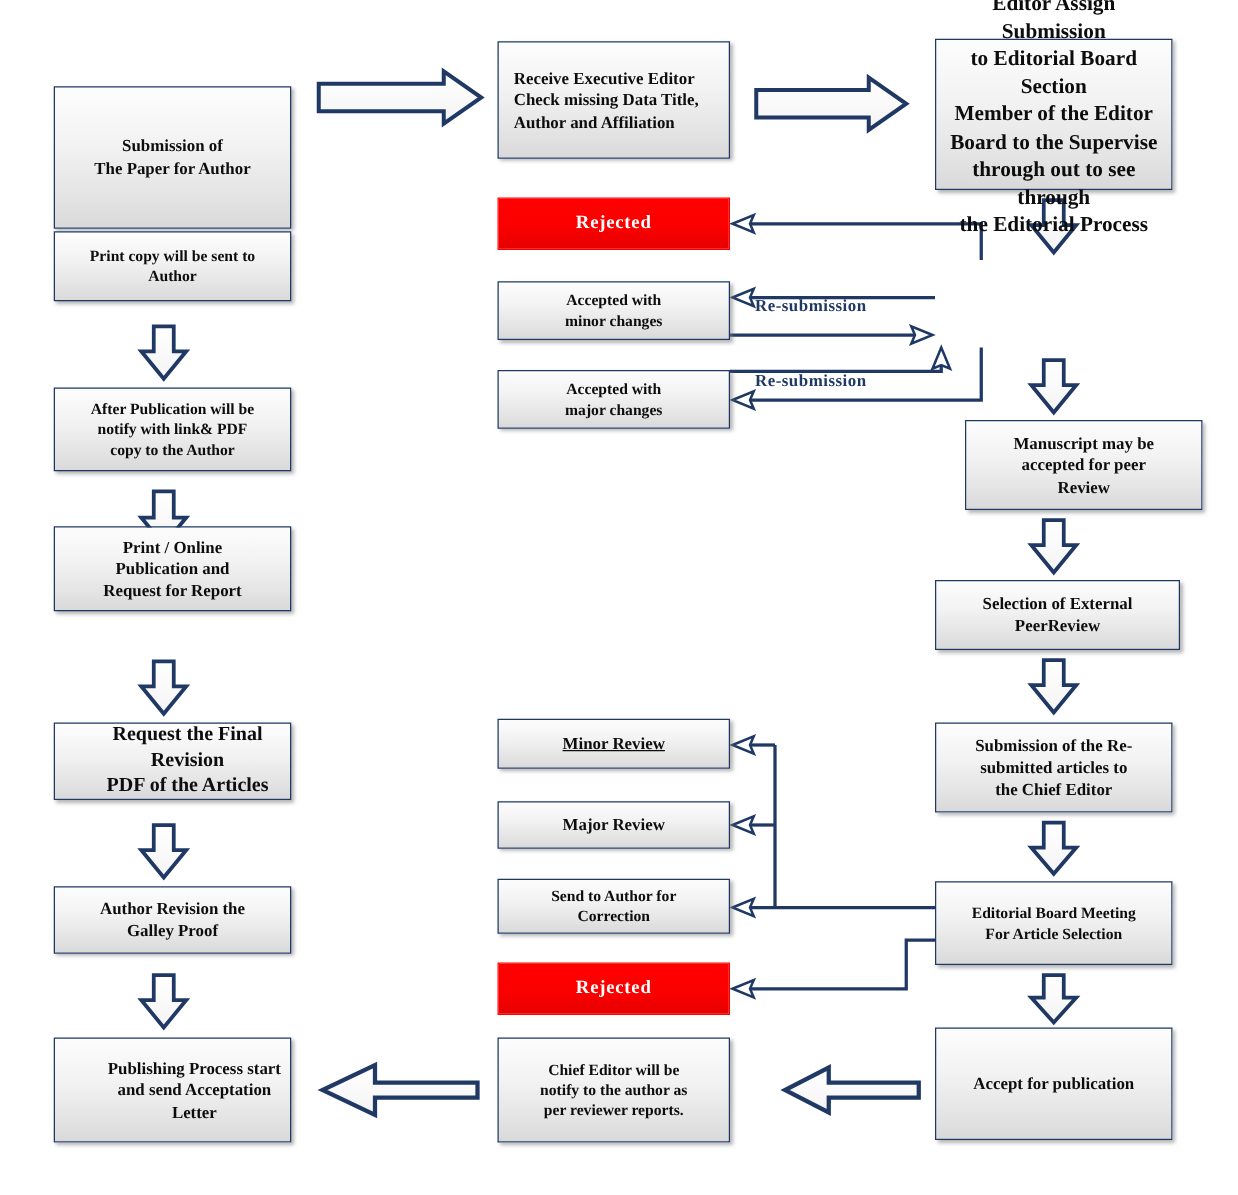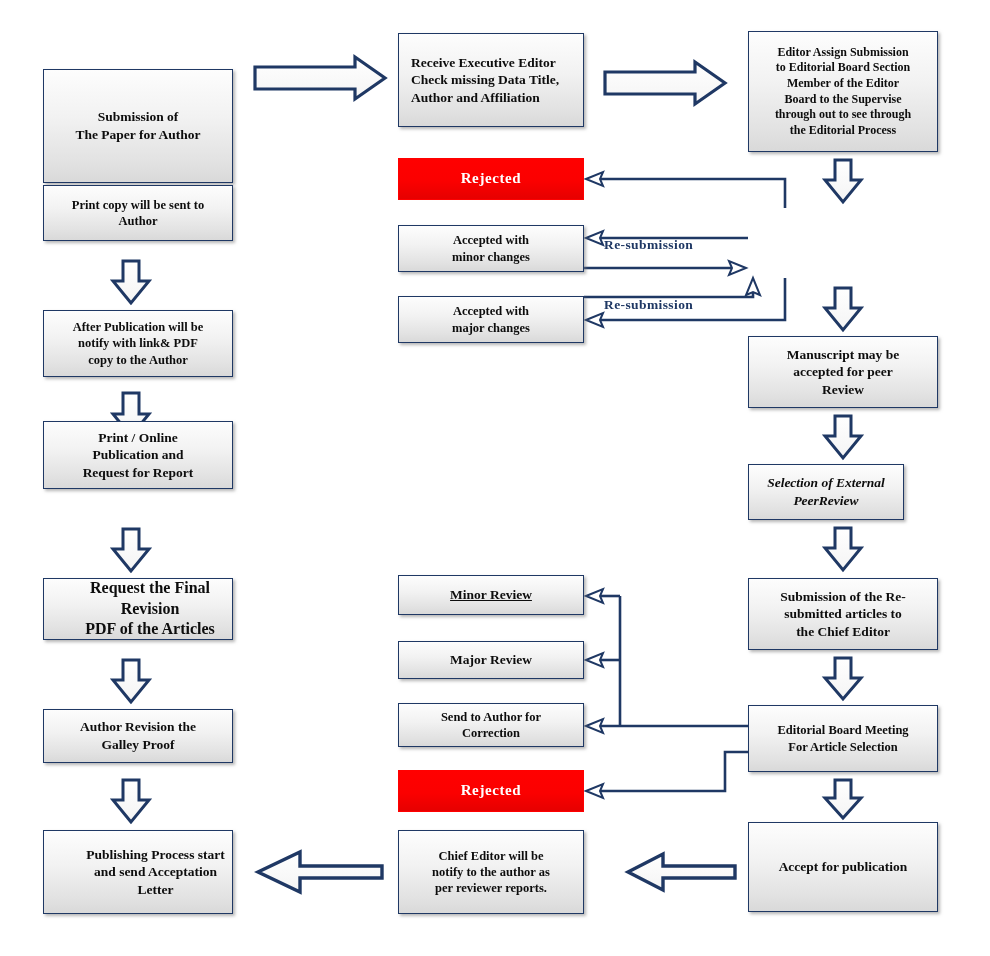--- a/index.html
+++ b/index.html
@@ -170,42 +170,42 @@
   </svg>
 
   <div class="node" style="left:43px;top:33px;width:190px;height:114px;margin-top:36px;">
     <span class="txt">Submission of<br>The Paper for Author</span>
   </div>
 
   <div class="node" style="left:398px;top:33px;width:186px;height:94px;text-align:left;justify-content:flex-start;padding-left:12px;">
     <span class="txt">Receive Executive Editor<br>Check missing Data Title,<br>Author and Affiliation</span>
   </div>
 
-  <div class="node" style="left:748px;top:31px;width:190px;height:121px;font-size:12px;">
+  <div class="node" style="left:748px;top:31px;width:190px;height:121px;font-size:17px;">
     <span class="txt">Editor Assign Submission<br>to Editorial Board Section<br>Member of the Editor<br>Board to the Supervise<br>through out to see through<br>the Editorial Process</span>
   </div>
 
   <div class="node red" style="left:398px;top:158px;width:186px;height:42px;">
     <span class="txt">Rejected</span>
   </div>
 
 
   <div class="node small" style="left:398px;top:225px;width:186px;height:47px;">
     <span class="txt">Accepted with<br>minor changes</span>
   </div>
 
   <div class="node small" style="left:398px;top:296px;width:186px;height:47px;">
     <span class="txt">Accepted with<br>major changes</span>
   </div>
 
-  <div class="node" style="left:748px;top:336px;width:190px;height:72px;">
+  <div class="node" style="left:772px;top:336px;width:190px;height:72px;">
     <span class="txt">Manuscript may be<br>accepted for peer<br>Review</span>
   </div>
 
-  <div class="node" style="left:748px;top:464px;width:156px;height:56px;font-style:italic;">
+  <div class="node" style="left:748px;top:464px;width:196px;height:56px;">
     <span class="txt">Selection of External<br>PeerReview</span>
   </div>
 
   <div class="node" style="left:748px;top:578px;width:190px;height:72px;">
     <span class="txt">Submission of the Re-<br>submitted articles to<br>the Chief Editor</span>
   </div>
 
   <div class="node" style="left:398px;top:575px;width:186px;height:40px;text-decoration:underline;">
     <span class="txt">Minor Review</span>
   </div>

